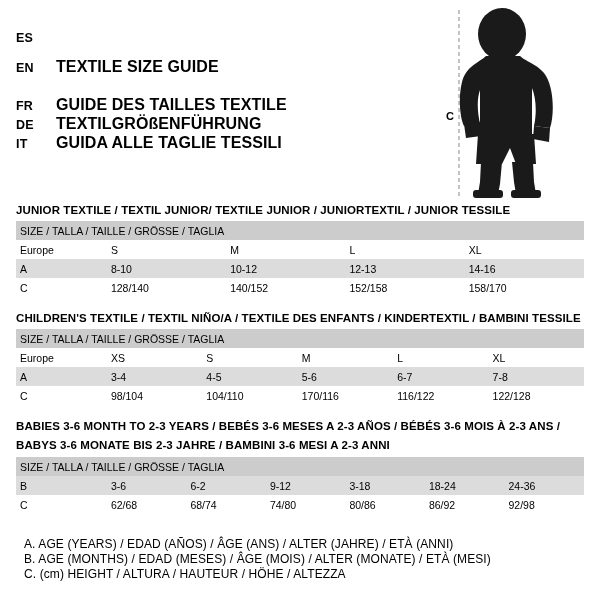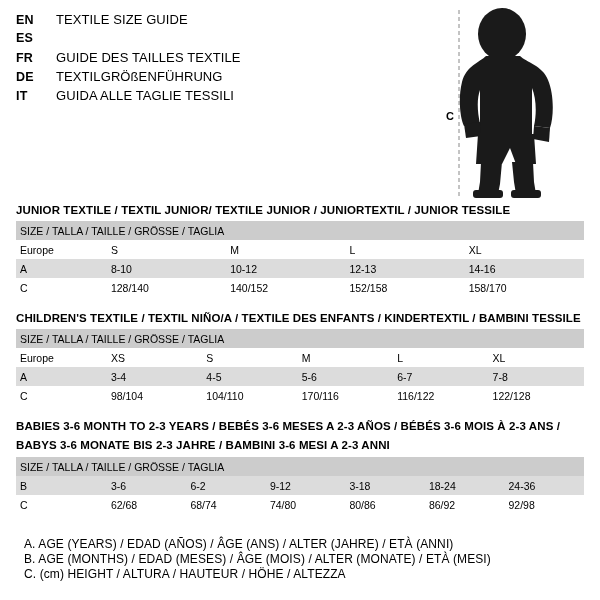--- a/index.html
+++ b/index.html
@@ -32,23 +32,24 @@
     align-items: baseline;
     height: 19px;
   }
   .langcode {
     width: 40px;
     font-size: 12.5px;
     font-weight: bold;
     letter-spacing: .2px;
   }
   .langtext {
-    font-size: 13px;
-    font-weight: normal;
+    font-size: 16px;
+    font-weight: bold;
     letter-spacing: .1px;
+    margin-top: 46px;
   }
 
   
   .figure-area {
     position: absolute;
     top: 6px;
     right: 10px;
     width: 150px;
     height: 195px;
   }

